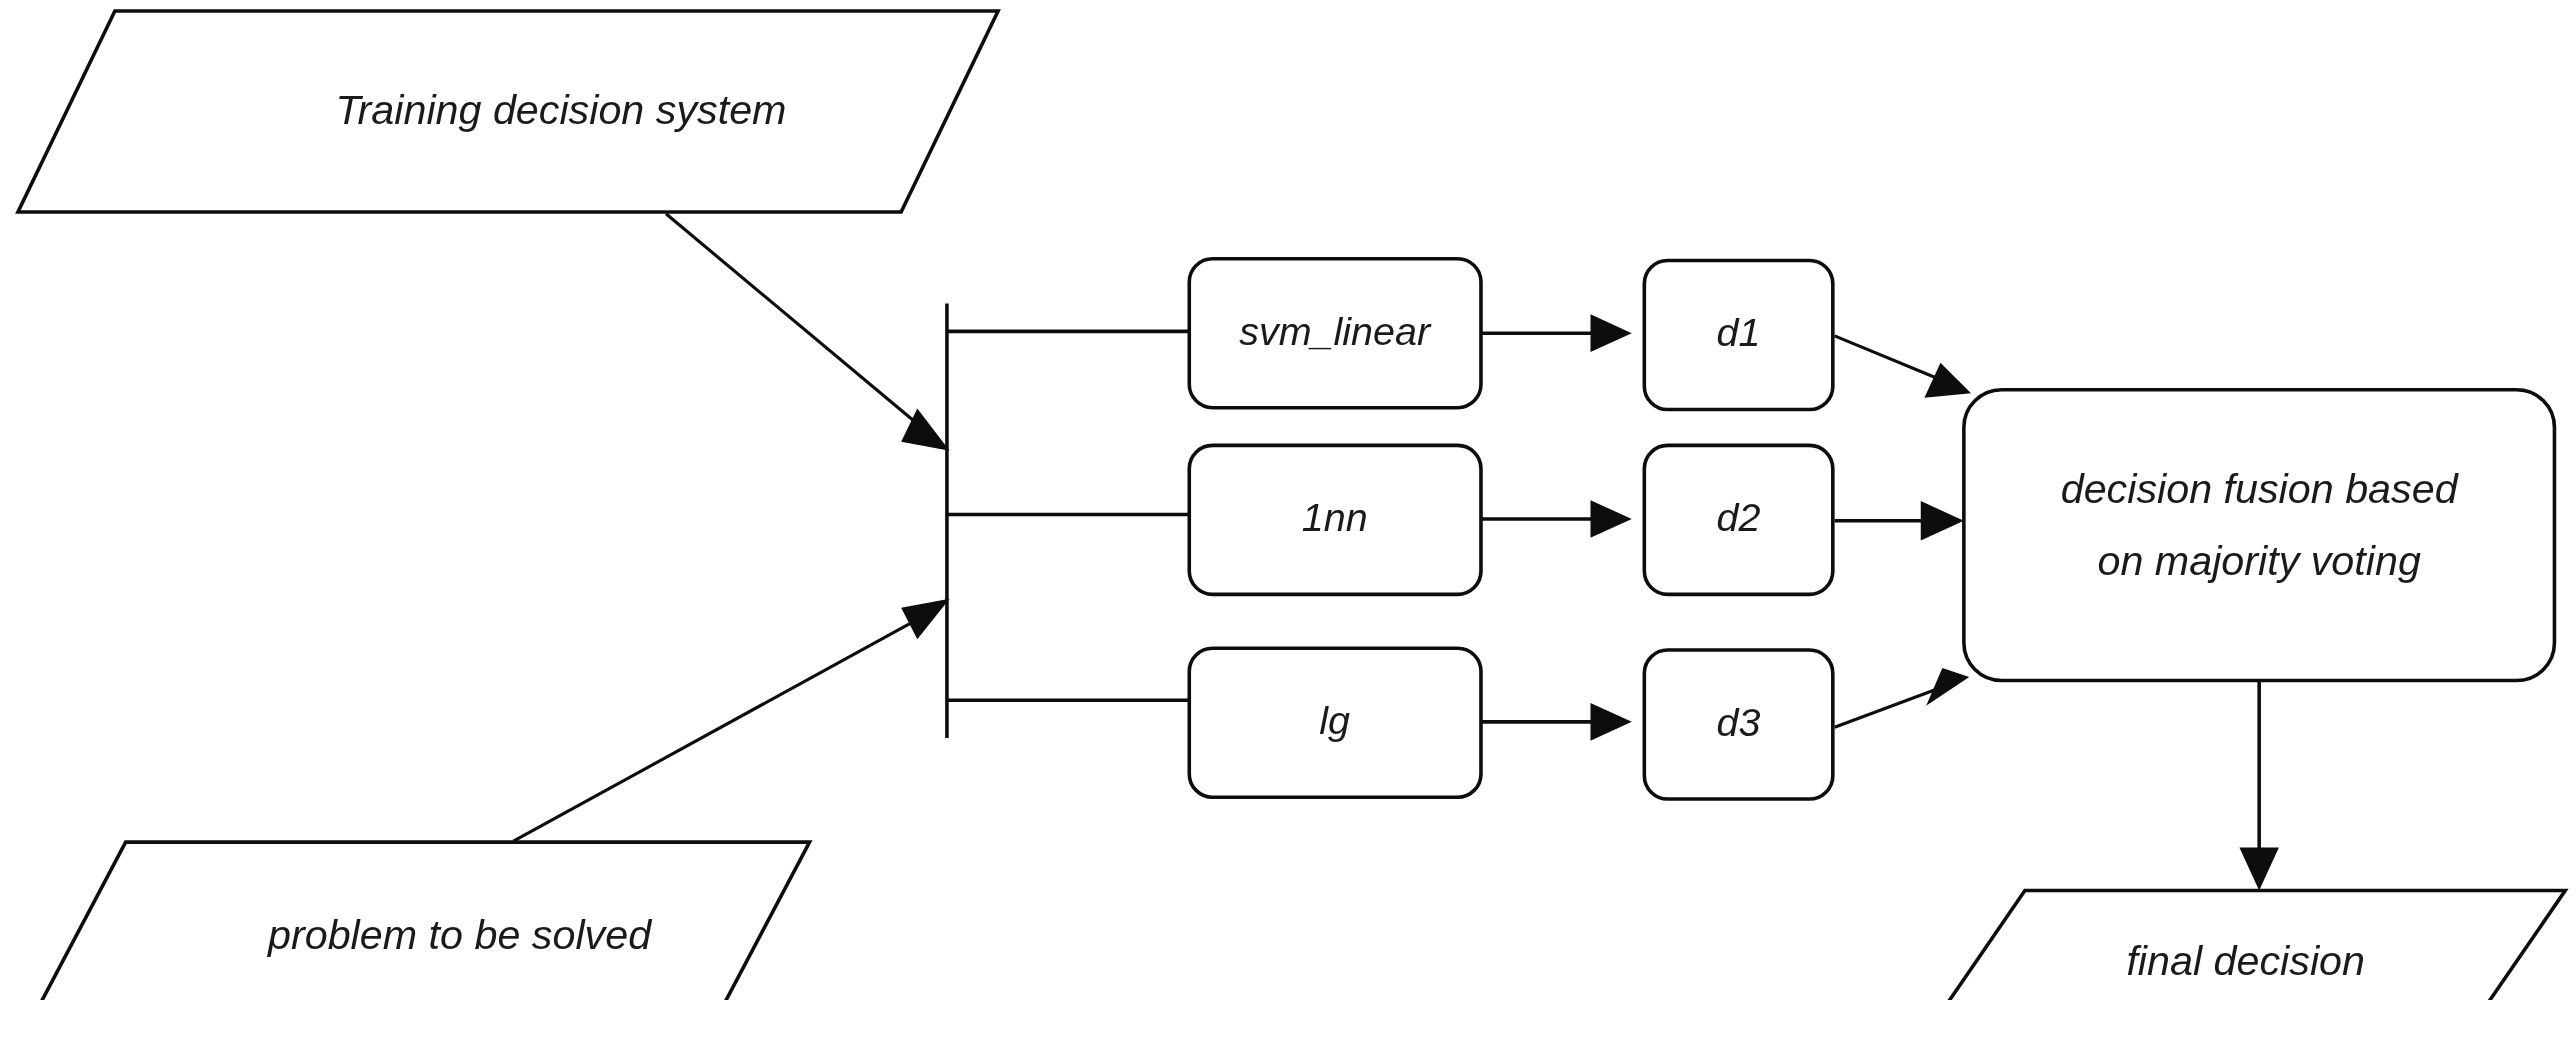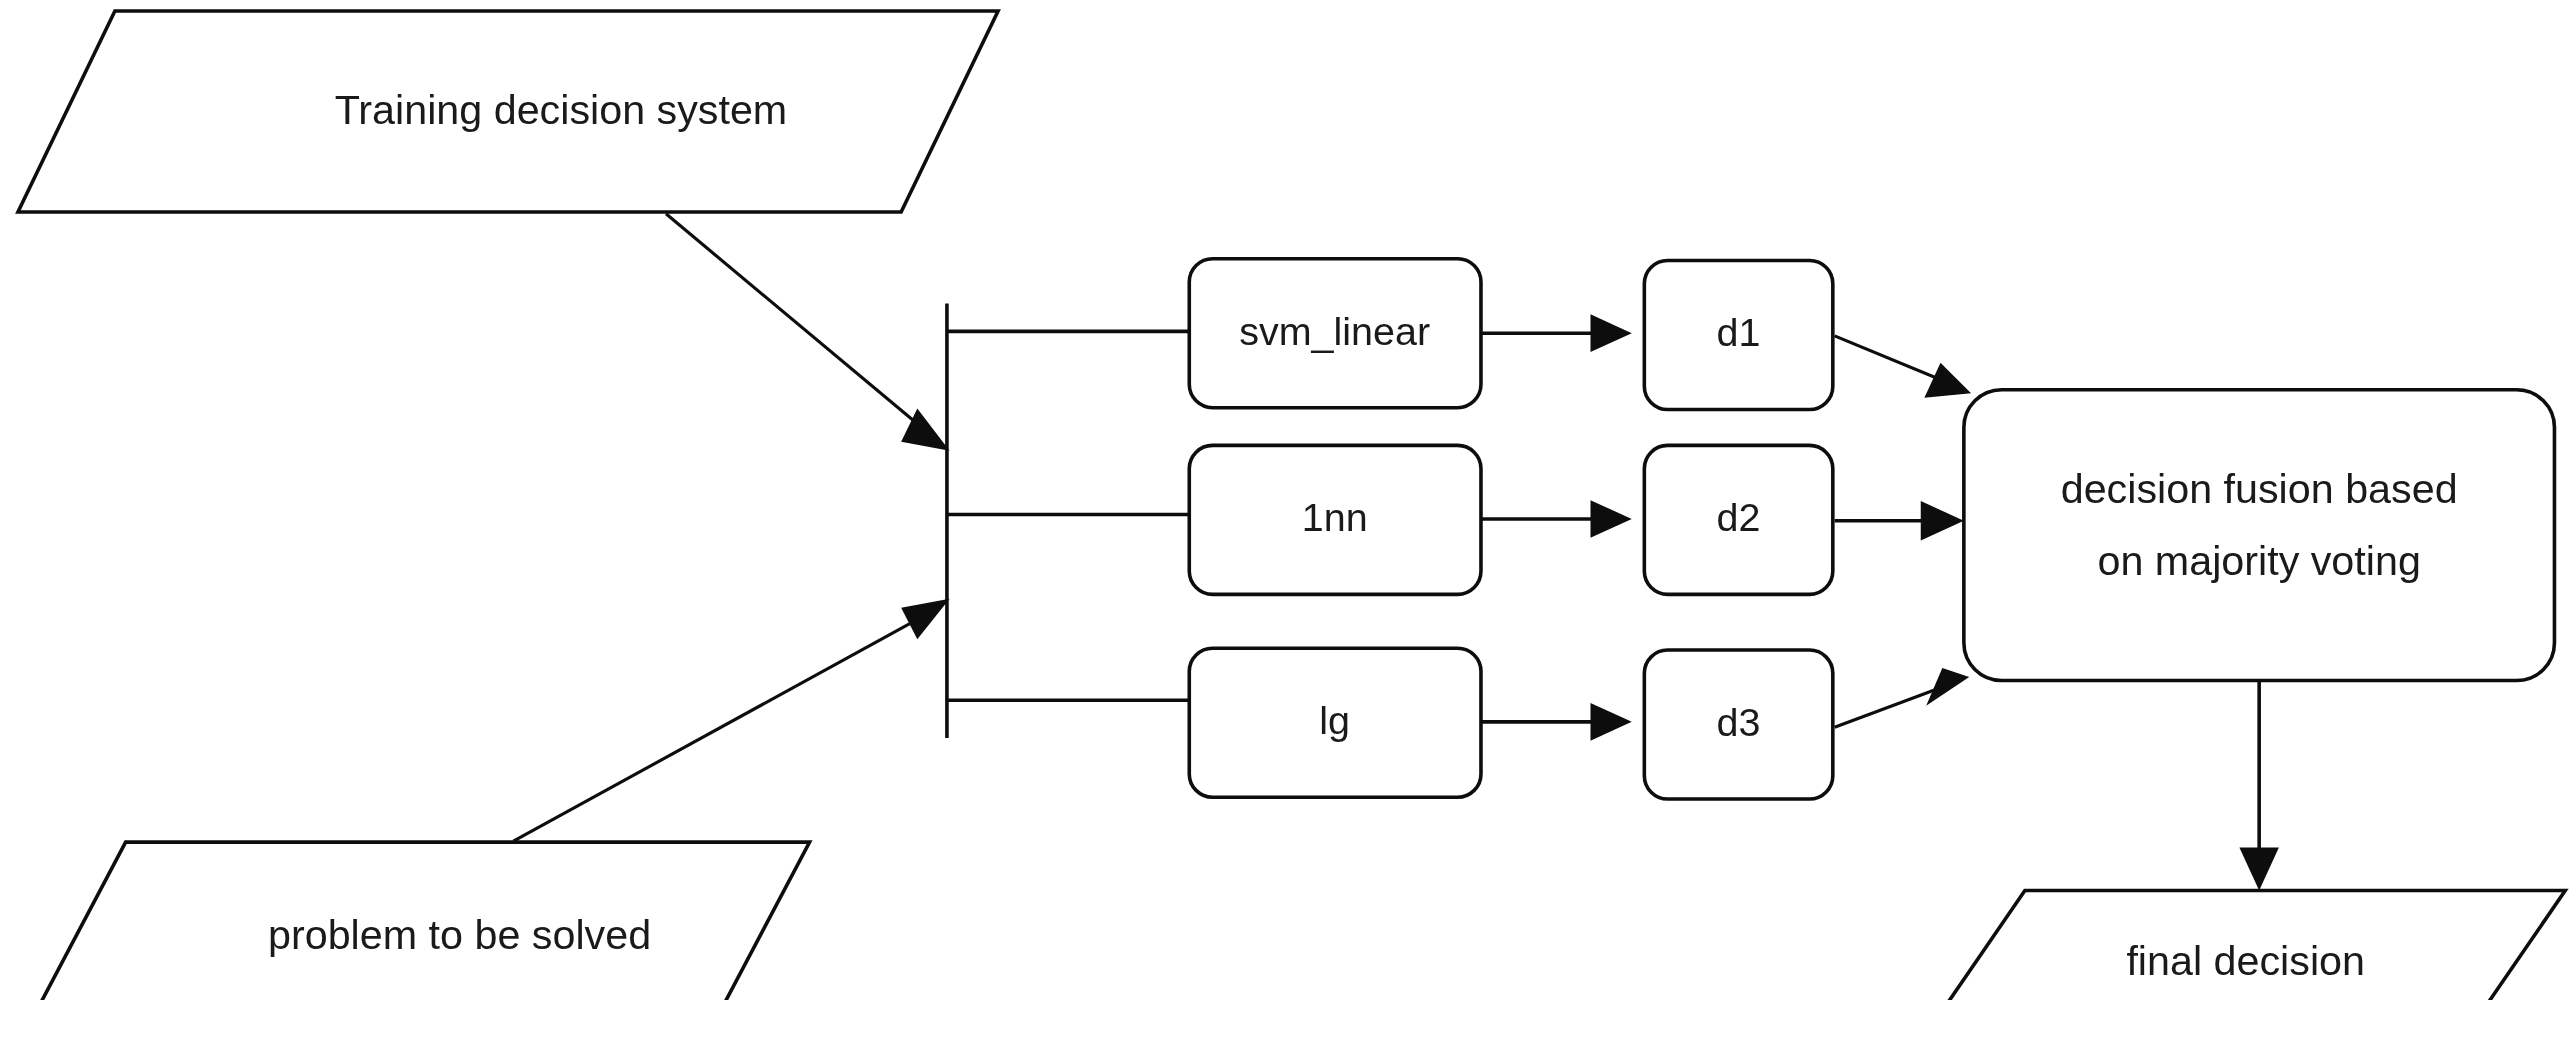--- a/index.html
+++ b/index.html
@@ -9,20 +9,21 @@
   }
   body {
     font-family: "Liberation Sans", sans-serif;
   }
   #canvas {
     position: relative;
     width: 2576px;
     height: 1000px;
     background: #ffffff;
     overflow: hidden;
+    font-style: italic;
   }
   #diagram-svg {
     position: absolute;
     left: 0;
     top: 0;
     width: 2576px;
     height: 1064px;
   }
   .shape-label {
     font-family: "Liberation Sans", sans-serif;

